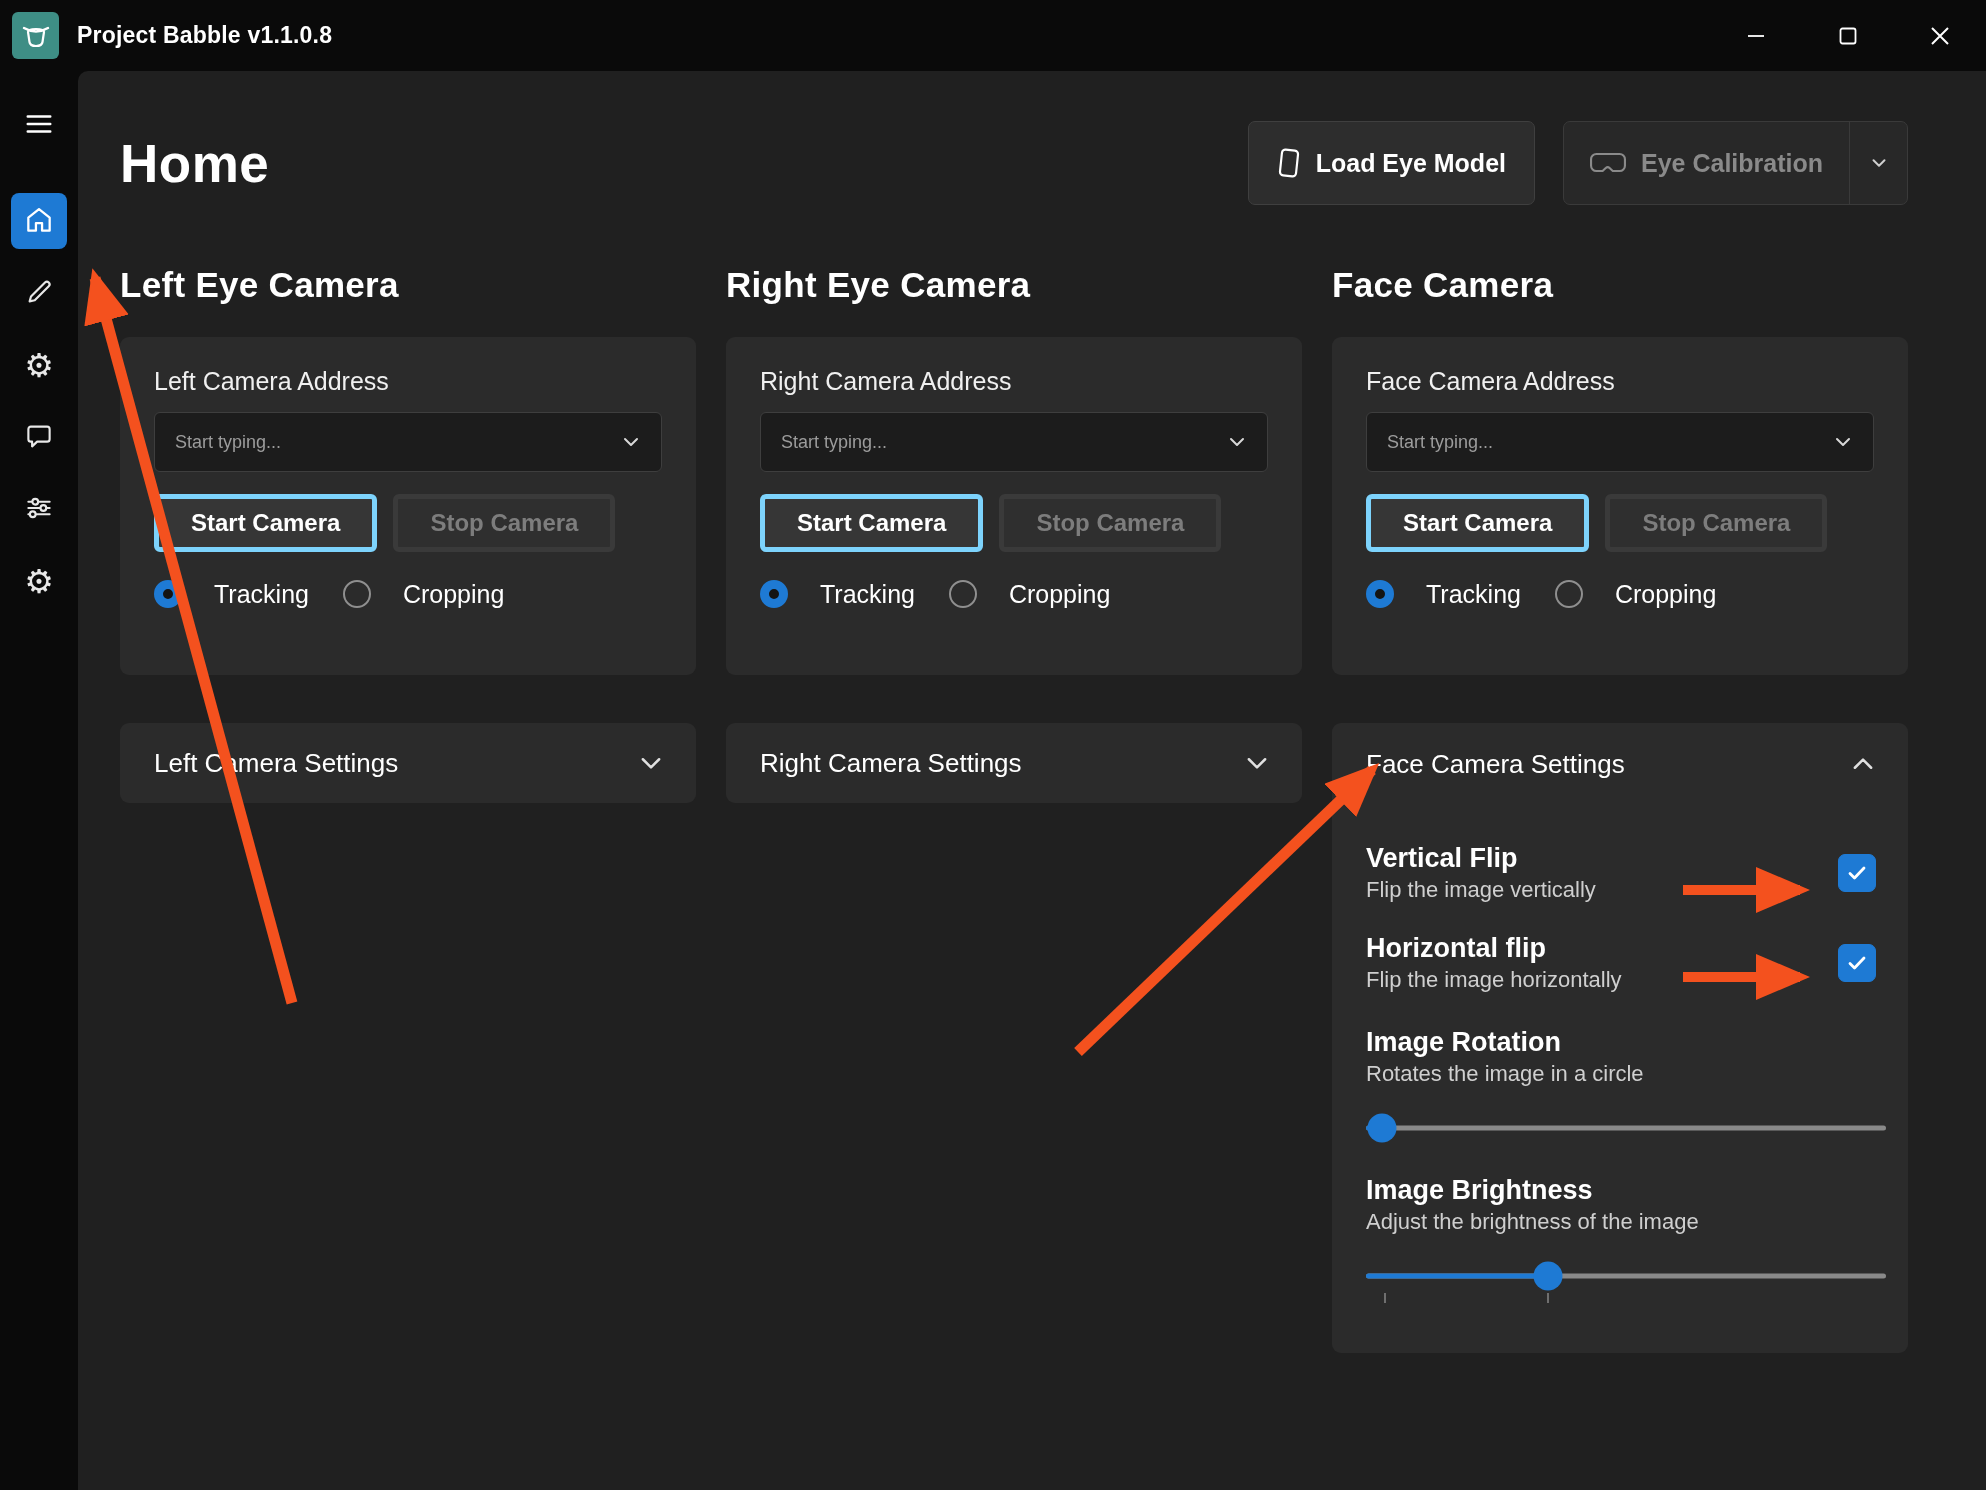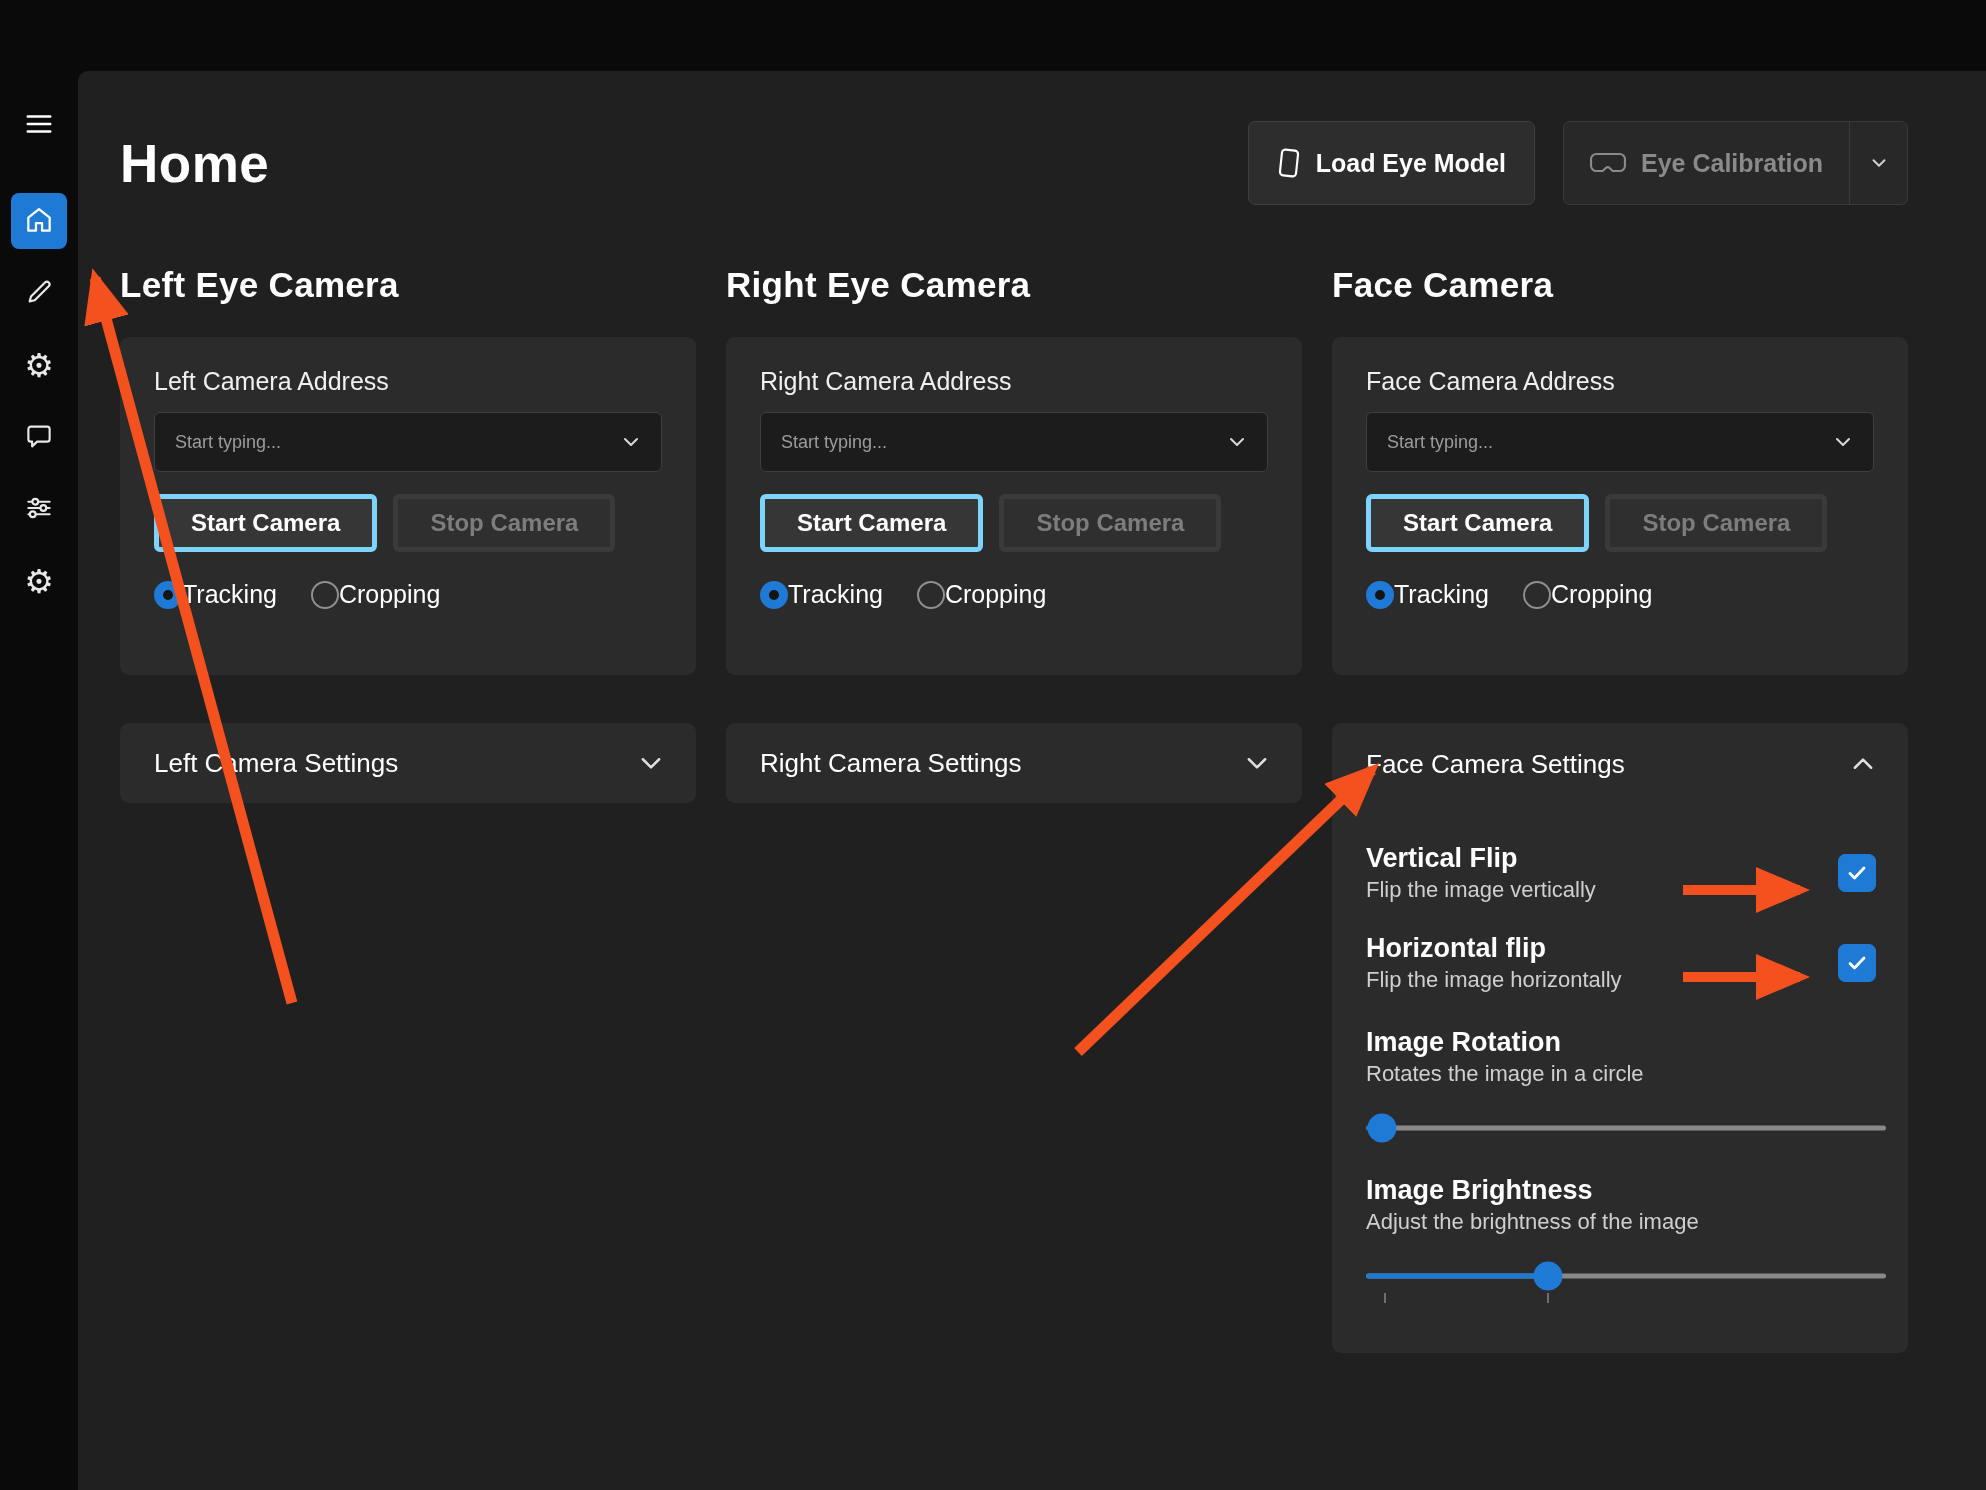--- a/index.html
+++ b/index.html
@@ -45,21 +45,21 @@
   .camera-card { min-height:338px; padding:30px 34px; }
   .field-label { color:#f0f0f0; font-size:25px; }
   .combo { position:relative; margin-top:16px; height:60px; background:#1c1c1c; border:1px solid #3e3e3e; border-radius:6px; display:flex; align-items:center; cursor:text; }
   .combo-input { flex:1; height:100%; background:transparent; border:none; outline:none; color:#e8e8e8; font-size:18px; padding:0 20px; font-family:inherit; }
   .combo-input::placeholder { color:#9c9c9c; }
   .combo .chev { margin-right:18px; display:flex; }
   .btn-row { display:flex; gap:16px; margin-top:22px; }
   .card-btn { height:58px; padding:0 32px; background:#363636; border:5px solid #7dd3fc; border-radius:6px; color:#ffffff; font-size:24px; font-weight:600; cursor:pointer; font-family:inherit; }
   .card-btn.disabled { color:#7d7d7d; background:#2f2f2f; border-color:#3a3a3a; }
   .radio-row { display:flex; align-items:center; gap:34px; margin-top:28px; }
-  .radio-option { display:flex; align-items:center; gap:0; cursor:pointer; }
+  .radio-option { display:flex; gap:32px; cursor:pointer; }
   .radio { width:28px; height:28px; border-radius:50%; border:2px solid #8f8f8f; background:transparent; flex:0 0 auto; }
   .radio.checked { border:9px solid var(--accent,#1e7ad4); background:#141414; }
   .radio-label { color:#ffffff; font-size:25px; }
 
   
   .expander { margin-top:48px; }
   .expander.collapsed { height:80px; display:flex; align-items:center; justify-content:space-between; padding:0 30px 0 34px; cursor:pointer; }
   .expander-label { color:#ffffff; font-size:26px; }
   .expander-header { height:82px; display:flex; align-items:center; justify-content:space-between; padding:0 30px 0 34px; cursor:pointer; }
   .expander-body { padding:10px 22px 56px 34px; }
@@ -82,20 +82,46 @@
   
   .annotations { position:absolute; inset:0; width:100%; height:100%; z-index:60; pointer-events:none; }
 
   .chev svg, .split-chev svg { display:block; }
 </style>
 </head>
 <body>
 
 <div class="window">
 
+  <header class="titlebar">
+    <div class="app-icon">
+      <svg width="34" height="34" viewBox="0 0 34 34" fill="none">
+        <path d="M5 9 q12 7 24 0" stroke="#fff" stroke-width="2.4" stroke-linecap="round"></path>
+        <path d="M9 13 q0 -3 8 -3 q8 0 8 3 l-1.5 10 q-0.5 4 -6.5 4 q-6 0 -6.5 -4 Z" stroke="#fff" stroke-width="2.2" fill="none" stroke-linejoin="round"></path>
+      </svg>
+    </div>
+    <span class="app-title">Project Babble v1.1.0.8</span>
+    <div class="win-controls">
+      <button class="win-btn">
+        <svg width="20" height="20" viewBox="0 0 20 20">
+            <path d="M2 10h16" stroke="#fff" stroke-width="1.8"></path>
+          </svg>
+      </button>
+      <button class="win-btn">
+        <svg width="20" height="20" viewBox="0 0 20 20">
+            <rect x="2.5" y="2.5" width="15" height="15" rx="2" stroke="#fff" stroke-width="1.8" fill="none"></rect>
+          </svg>
+      </button>
+      <button class="win-btn">
+        <svg width="22" height="22" viewBox="0 0 22 22">
+            <path d="M3 3l16 16M19 3L3 19" stroke="#fff" stroke-width="2"></path>
+          </svg>
+      </button>
+    </div>
+  </header>
 
   <aside class="sidebar">
     <button class="nav-btn menu">
       <span>
         <svg width="30" height="30" viewBox="0 0 24 24" fill="none">
             <path d="M3 6h18M3 12h18M3 18h18" stroke="#fff" stroke-width="2" stroke-linecap="round"></path>
           </svg>
       </span>
     </button>
     <button class="nav-btn active">

